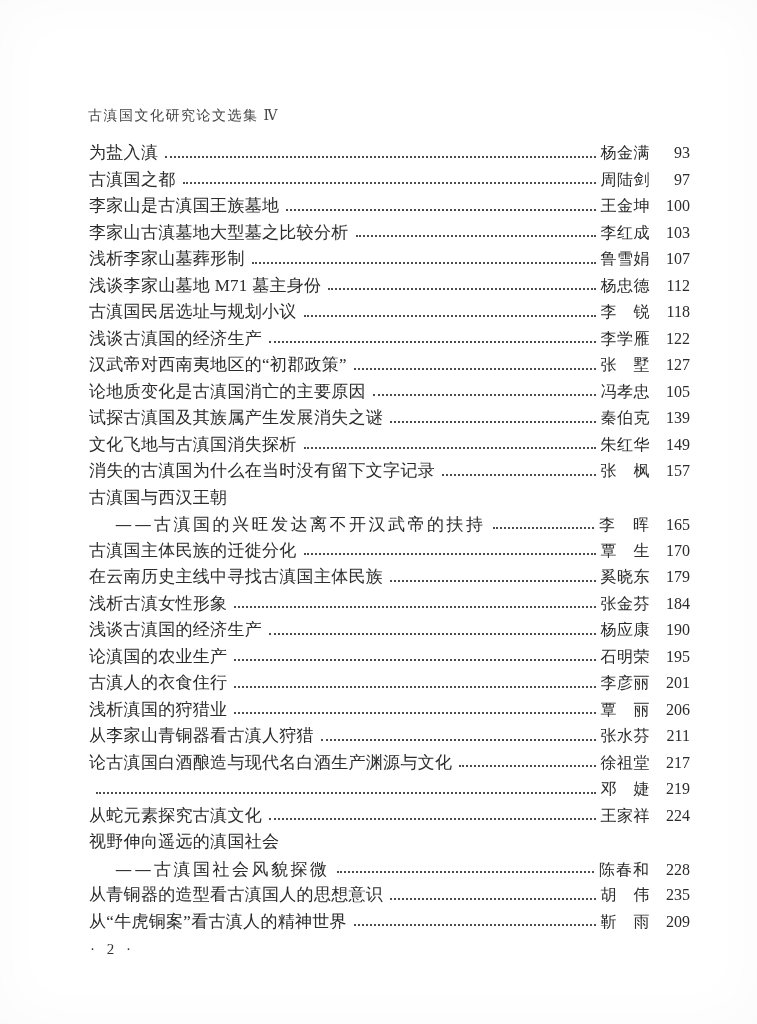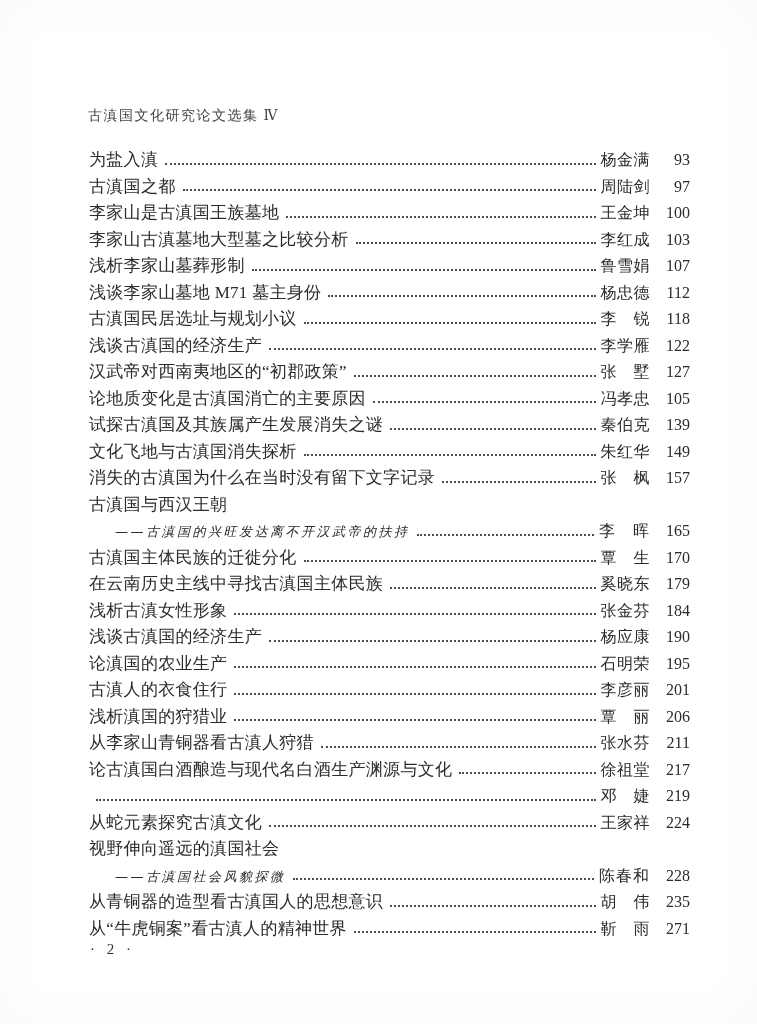--- a/index.html
+++ b/index.html
@@ -19,41 +19,40 @@
   .running-head {
     position: absolute;
     left: 88px; top: 107px;
     font-size: 14px;
     color: #454545;
     letter-spacing: 1.5px;
     white-space: nowrap;
   }
   .toc {
     position: absolute;
-    left: 89px; top: 147px;
+    left: 89px; top: 140px;
     width: 601px;
   }
   .row {
     display: flex;
     align-items: baseline;
     height: 26.5px;
     line-height: 26.5px;
     font-size: 17px;
     white-space: nowrap;
   }
   .row .title {
     flex: 0 0 auto;
     letter-spacing: 0.3px;
   }
   .row.subtitle .title {
     margin-left: 26px;
-    font-size: 13px;
+    font-size: 17px;
     letter-spacing: 2.5px;
     font-family: "DejaVu Serif", "Liberation Serif", serif;
-    font-style: italic;
   }
   .leader {
     flex: 1 1 auto;
     align-self: flex-end;
     height: 0;
     margin: 0 5px 9px 7px;
     border-bottom: 2px dotted #4d4d4d;
     min-width: 12px;
   }
   .author {
@@ -255,19 +254,19 @@
       <div class="row entry">
       <span class="title">从青铜器的造型看古滇国人的思想意识</span>
       <span class="leader"></span>
       <span class="author">胡　伟</span>
       <span class="page-num">235</span>
     </div>
       <div class="row entry">
       <span class="title">从“牛虎铜案”看古滇人的精神世界</span>
       <span class="leader"></span>
       <span class="author">靳　雨</span>
-      <span class="page-num">271</span>
+      <span class="page-num">209</span>
     </div>
     </div>
 
   <div class="footer-page">· 2 ·</div>
 
 </div>
 
 </body></html>

